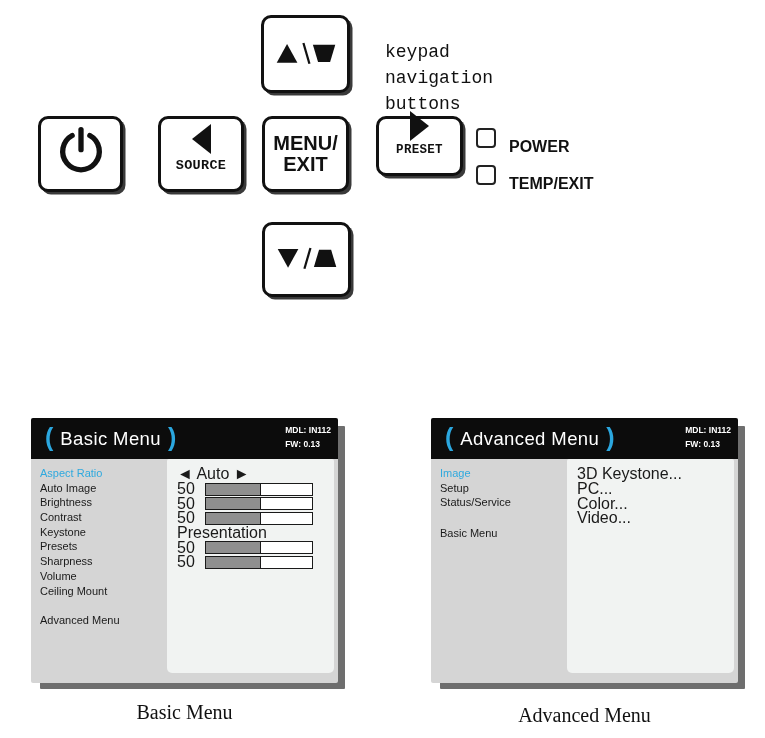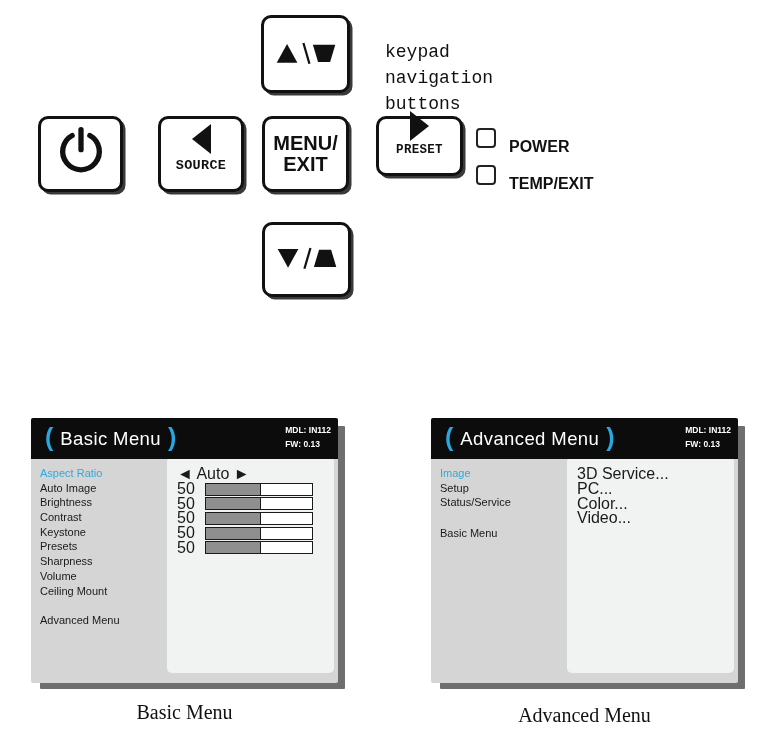--- a/index.html
+++ b/index.html
@@ -150,20 +150,21 @@
           <span class="bar">
               <span class="fill" style="width: 52%;"></span>
             </span>
         </div>
         <div class="vr">
           <span class="vnum">50</span>
           <span class="bar">
               <span class="fill" style="width: 52%;"></span>
             </span>
         </div>
+        <div class="vr">Presentation</div>
         <div class="vr">
           <span class="vnum">50</span>
           <span class="bar">
               <span class="fill" style="width: 52%;"></span>
             </span>
         </div>
         <div class="vr">
           <span class="vnum">50</span>
           <span class="bar">
               <span class="fill" style="width: 52%;"></span>
@@ -188,21 +189,21 @@
     </div>
     <div class="osd-body">
       <div class="osd-left">
         <div class="mi sel">Image</div>
         <div class="mi">Setup</div>
         <div class="mi">Status/Service</div>
         <div class="mi spacer-adv"></div>
         <div class="mi">Basic Menu</div>
       </div>
       <div class="osd-right">
-        <div class="vr">3D Service...</div>
+        <div class="vr">3D Keystone...</div>
         <div class="vr">PC...</div>
         <div class="vr">Color...</div>
         <div class="vr">Video...</div>
       </div>
     </div>
   </div>
   <div class="osd-caption" style="left:431px;top:704px;">Advanced Menu</div>
 
 </div>
 

